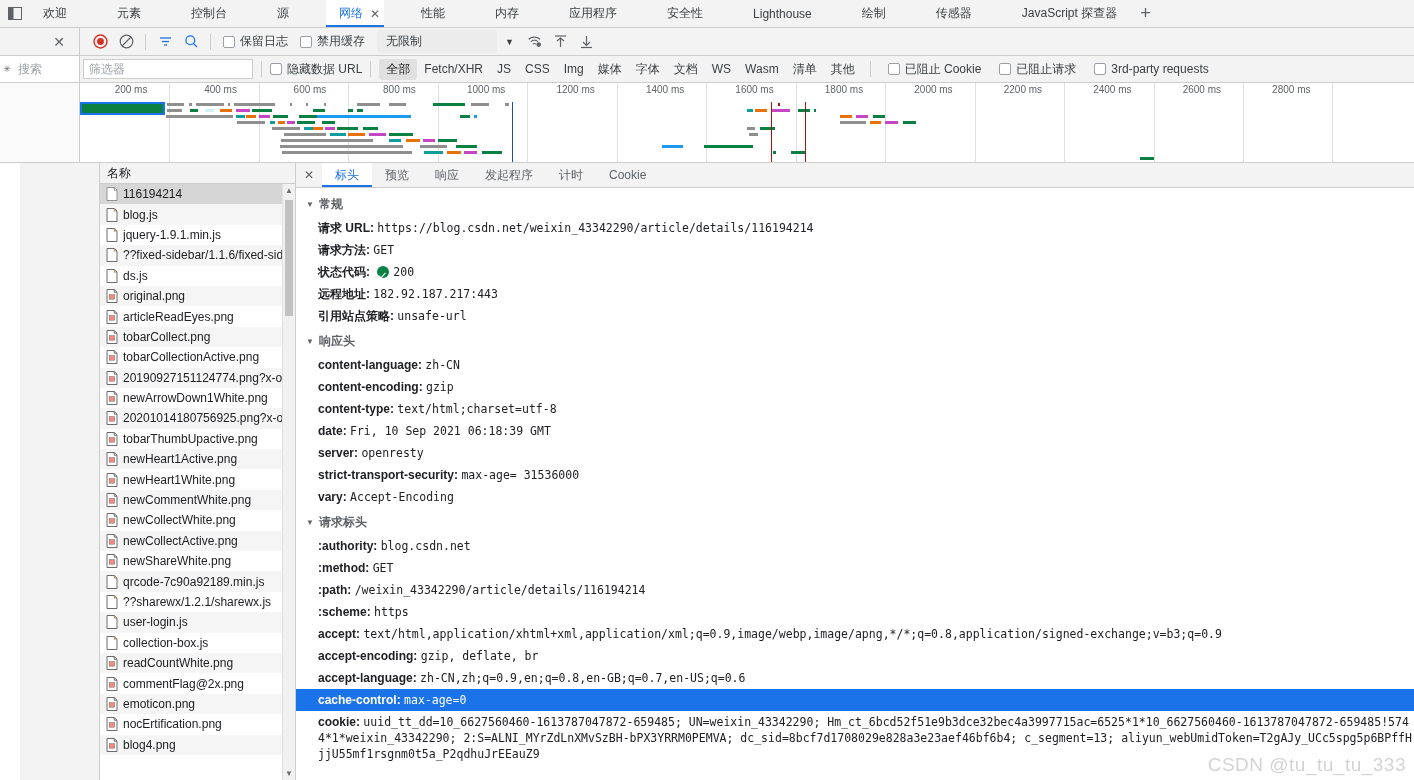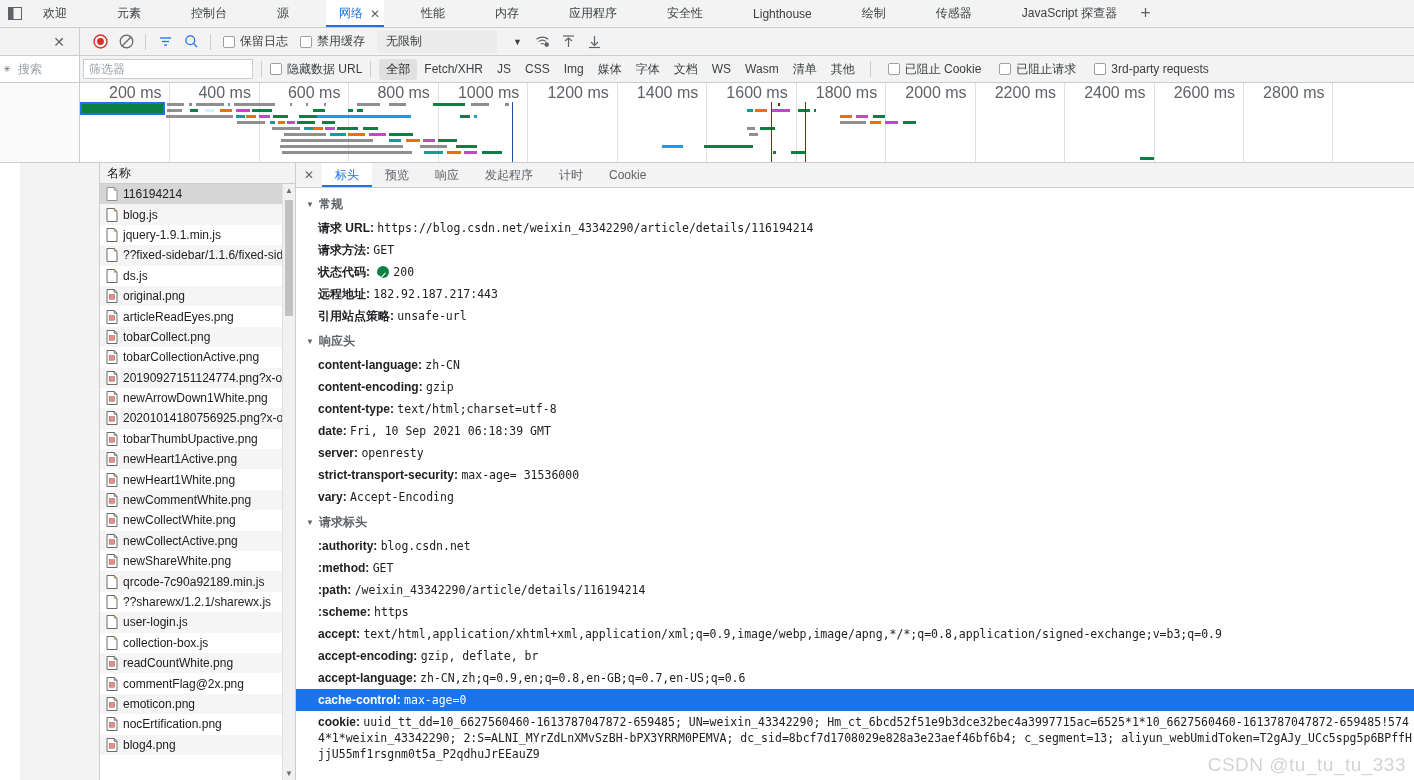--- a/index.html
+++ b/index.html
@@ -81,21 +81,21 @@
   .tb-sep { width: 1px; height: 16px; background: #cdcdcd; margin: 0 6px; }
   .tb-check {
     display: flex; align-items: center; gap: 5px;
     font-size: 12px; color: #3c4043; padding: 0 6px; white-space: nowrap;
   }
   .cb {
     width: 12px; height: 12px; border: 1px solid #9aa0a6; background: #fff;
     border-radius: 2px; display: inline-block; flex: 0 0 auto;
   }
   .throttle-select {
-    display: flex; align-items: center; gap: 8px;
+    display: flex; align-items: center; gap: 0px;
     margin-left: 6px;
   }
   .throttle-value {
     background: #ececec; border: 1px solid transparent; border-radius: 2px;
     padding: 2px 8px; font-size: 12px; color: #3c4043; min-width: 120px;
   }
   .caret { font-size: 9px; color: #3c4043; margin-left: 8px; }
 
   
   .row3 {
@@ -144,22 +144,22 @@
     width: 80px; min-width: 80px; border-right: 1px solid #cdcdcd; background: #fafafa;
   }
   .overview {
     flex: 1; position: relative; background: #ffffff; overflow: hidden;
   }
   .ov-tick {
     position: absolute; top: 0; height: 80px;
     border-left: 1px solid #e0e0e0;
   }
   .ov-tick-label {
-    position: absolute; top: 1px; font-size: 16px; color: #5f6368;
-    transform: translateX(-100%); padding-right: 8px; white-space: nowrap;
+    position: absolute; top: 1px; font-size: 10px; color: #5f6368;
+    transform: translateX(-100%); padding-right: 22px; white-space: nowrap;
   }
   .ov-bars { position: absolute; left: 0; right: 0; top: 19px; bottom: 0; }
   .ov-bar { position: absolute; height: 3px; }
   .ov-selection {
     position: absolute; top: 19px; height: 13px;
     border: 2px solid #1a73e8; background: transparent; box-sizing: border-box;
   }
   .ov-sel-fill { position: absolute; inset: 0; background: #0b8043; }
   .ov-vline-blue { position: absolute; top: 19px; bottom: 0; width: 1px; background: #1a4fa0; }
   .ov-vline-red { position: absolute; top: 19px; bottom: 0; width: 1px; background: #a5150e; }

